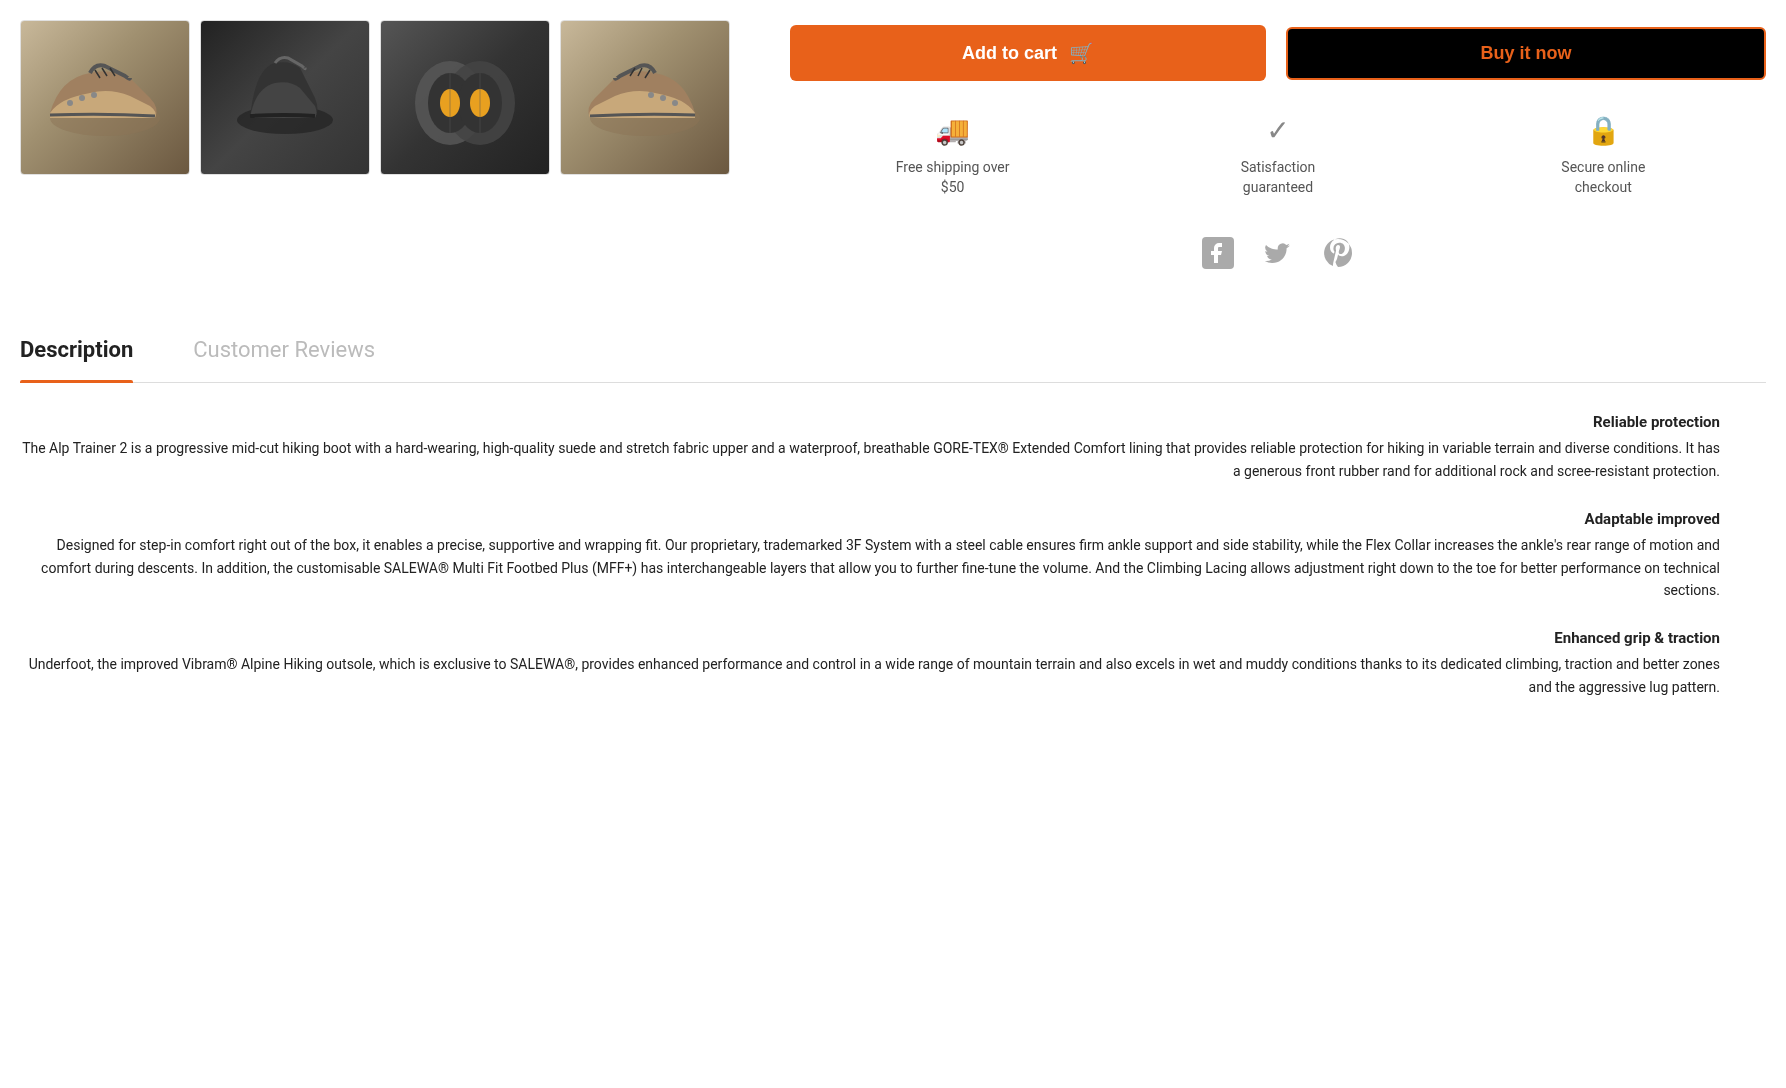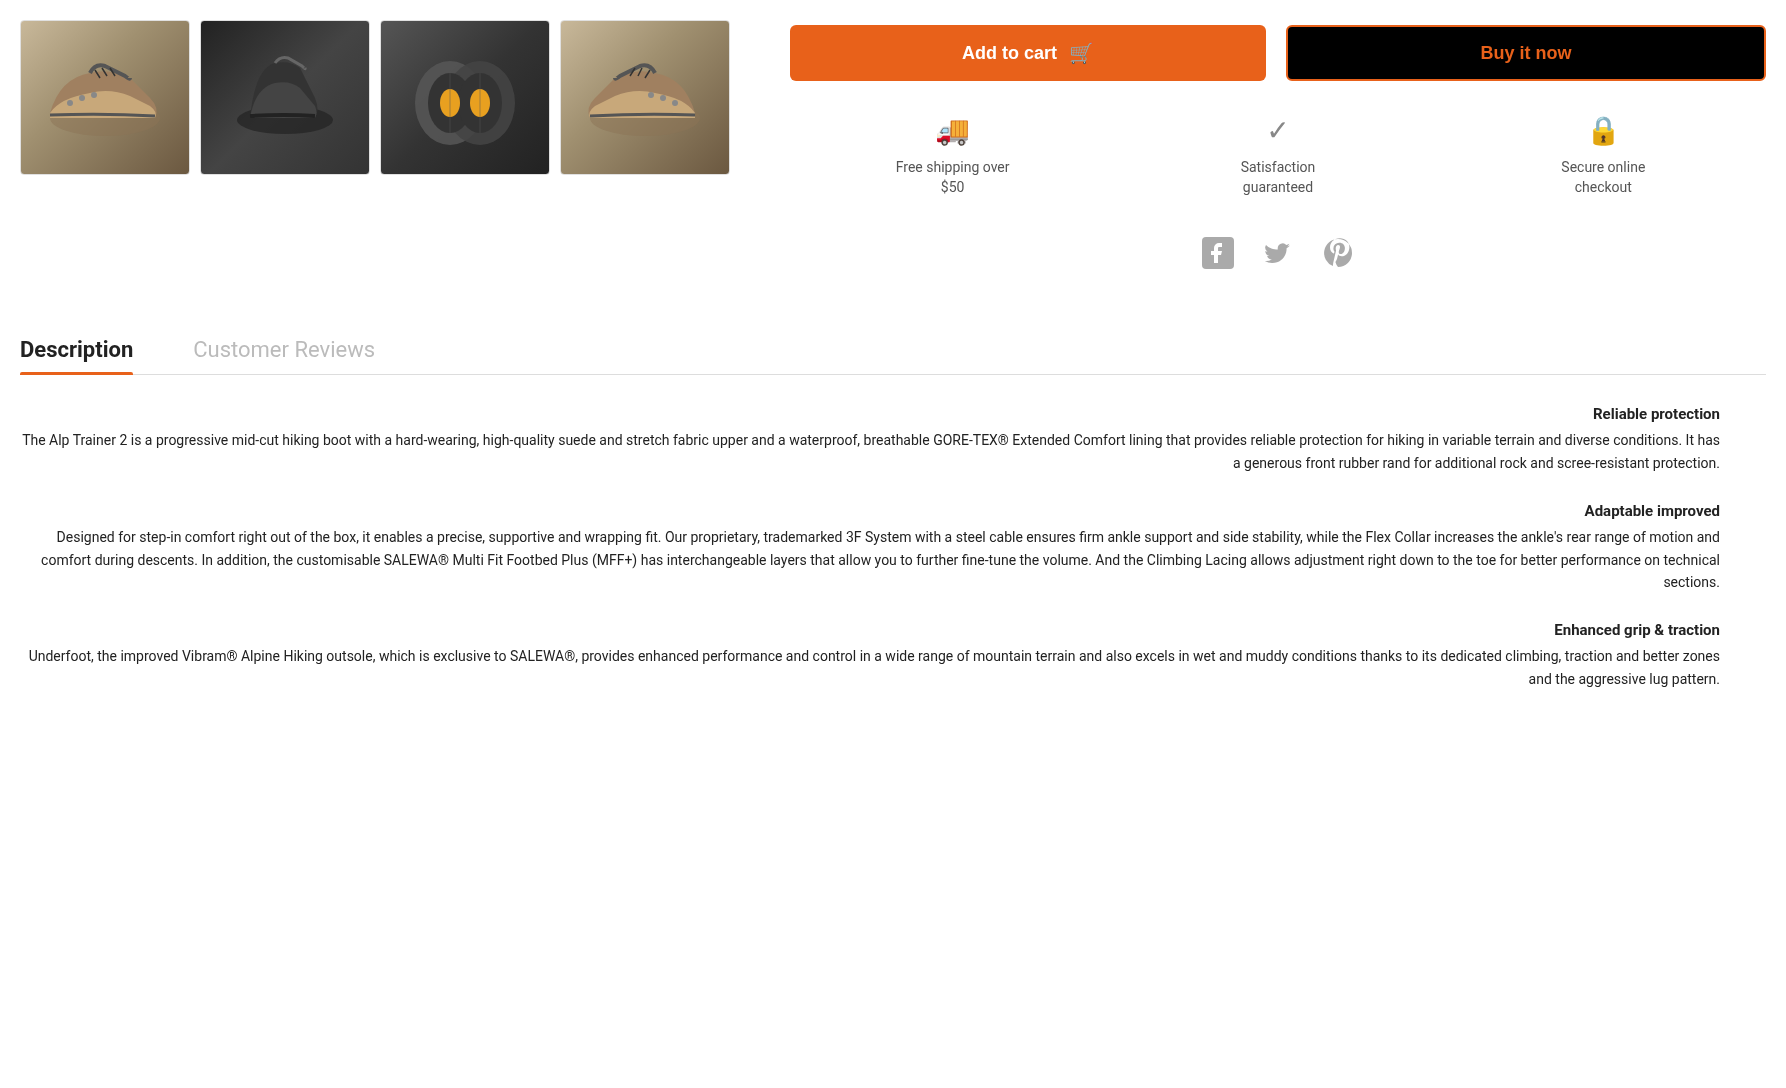--- a/index.html
+++ b/index.html
@@ -62,20 +62,21 @@
       flex: 1;
       display: flex;
       flex-direction: column;
       gap: 20px;
       padding-top: 5px;
     }
 
     .buttons-row {
       display: flex;
       gap: 20px;
+      align-items: center;
     }
 
     .btn-add-cart {
       background: #e8611a;
       color: #fff;
       border: none;
       border-radius: 6px;
       padding: 16px 40px;
       font-size: 18px;
       font-weight: 600;
@@ -152,21 +153,21 @@
     .tabs-row {
       display: flex;
       gap: 60px;
       align-items: flex-end;
       padding-bottom: 0;
     }
 
     .tab-item {
       font-size: 22px;
       font-weight: 700;
-      padding-bottom: 12px;
+      padding-bottom: 20px;
       cursor: pointer;
       position: relative;
       color: #222;
     }
 
     .tab-item.active {
       color: #222;
     }
 
     .tab-item.active::after {

